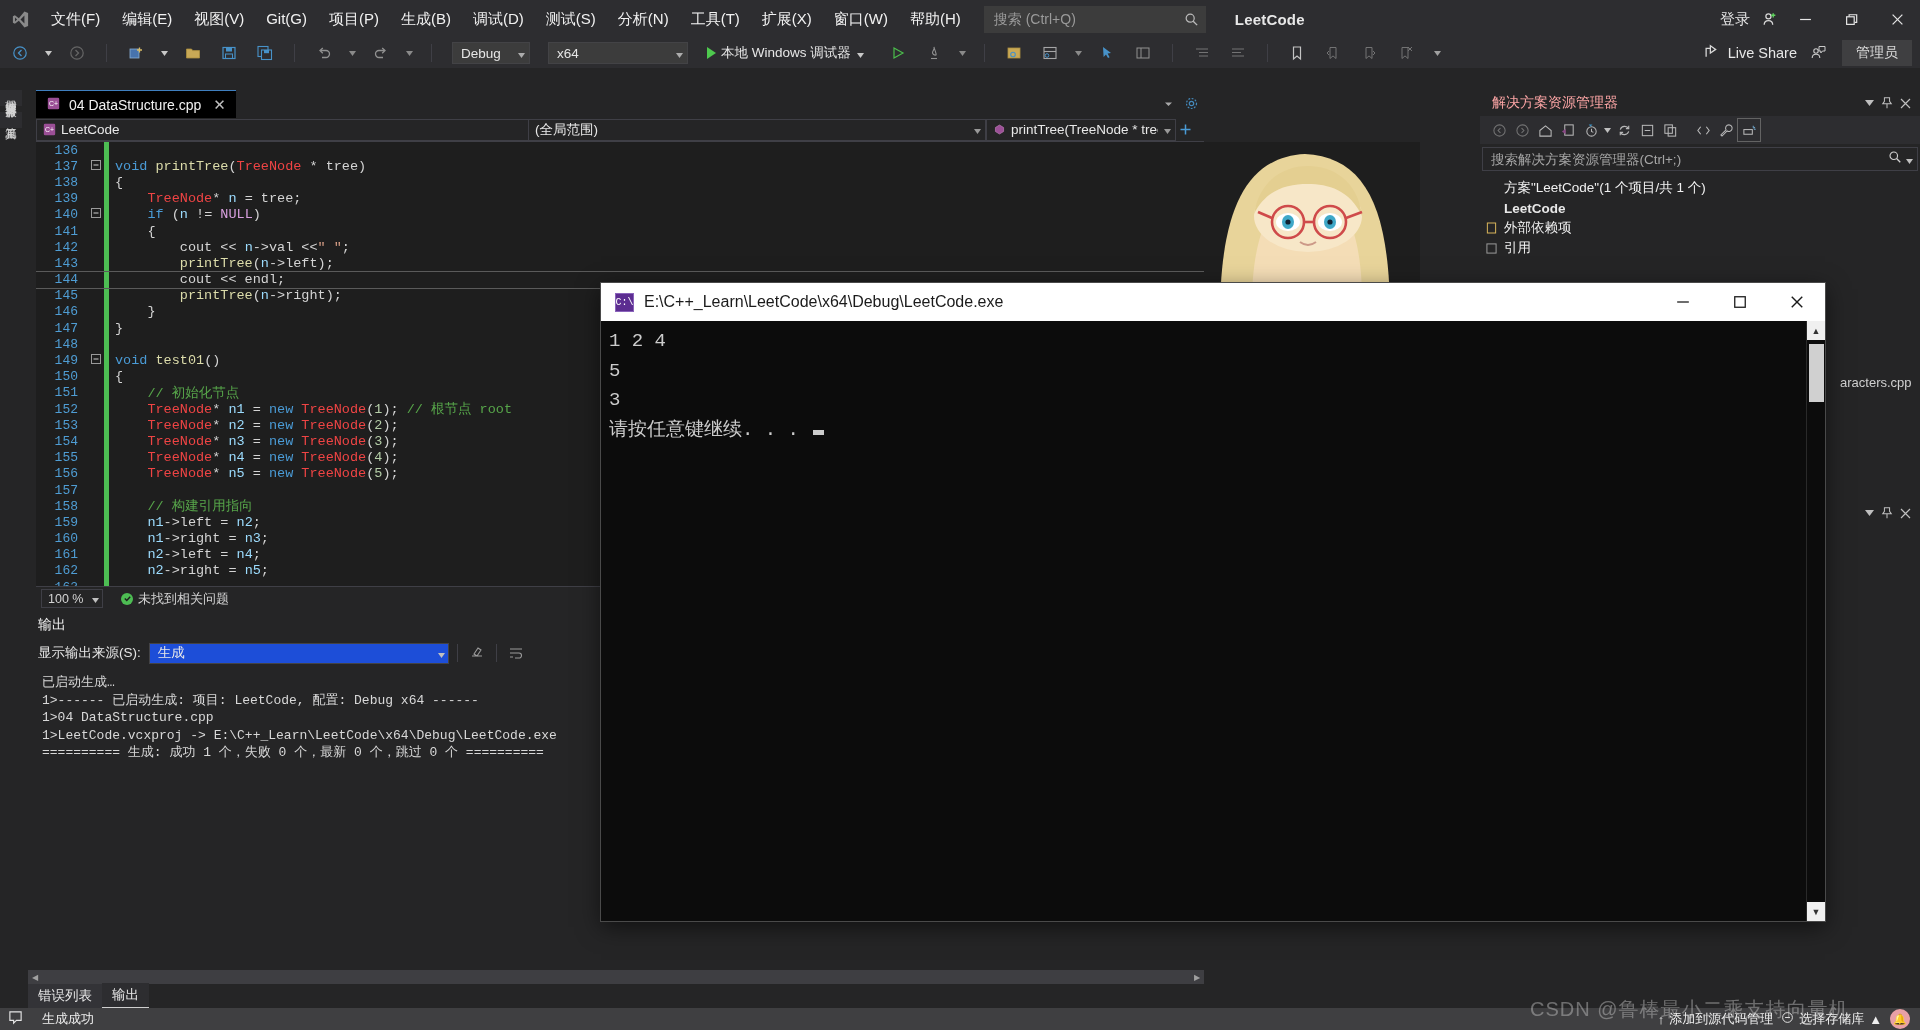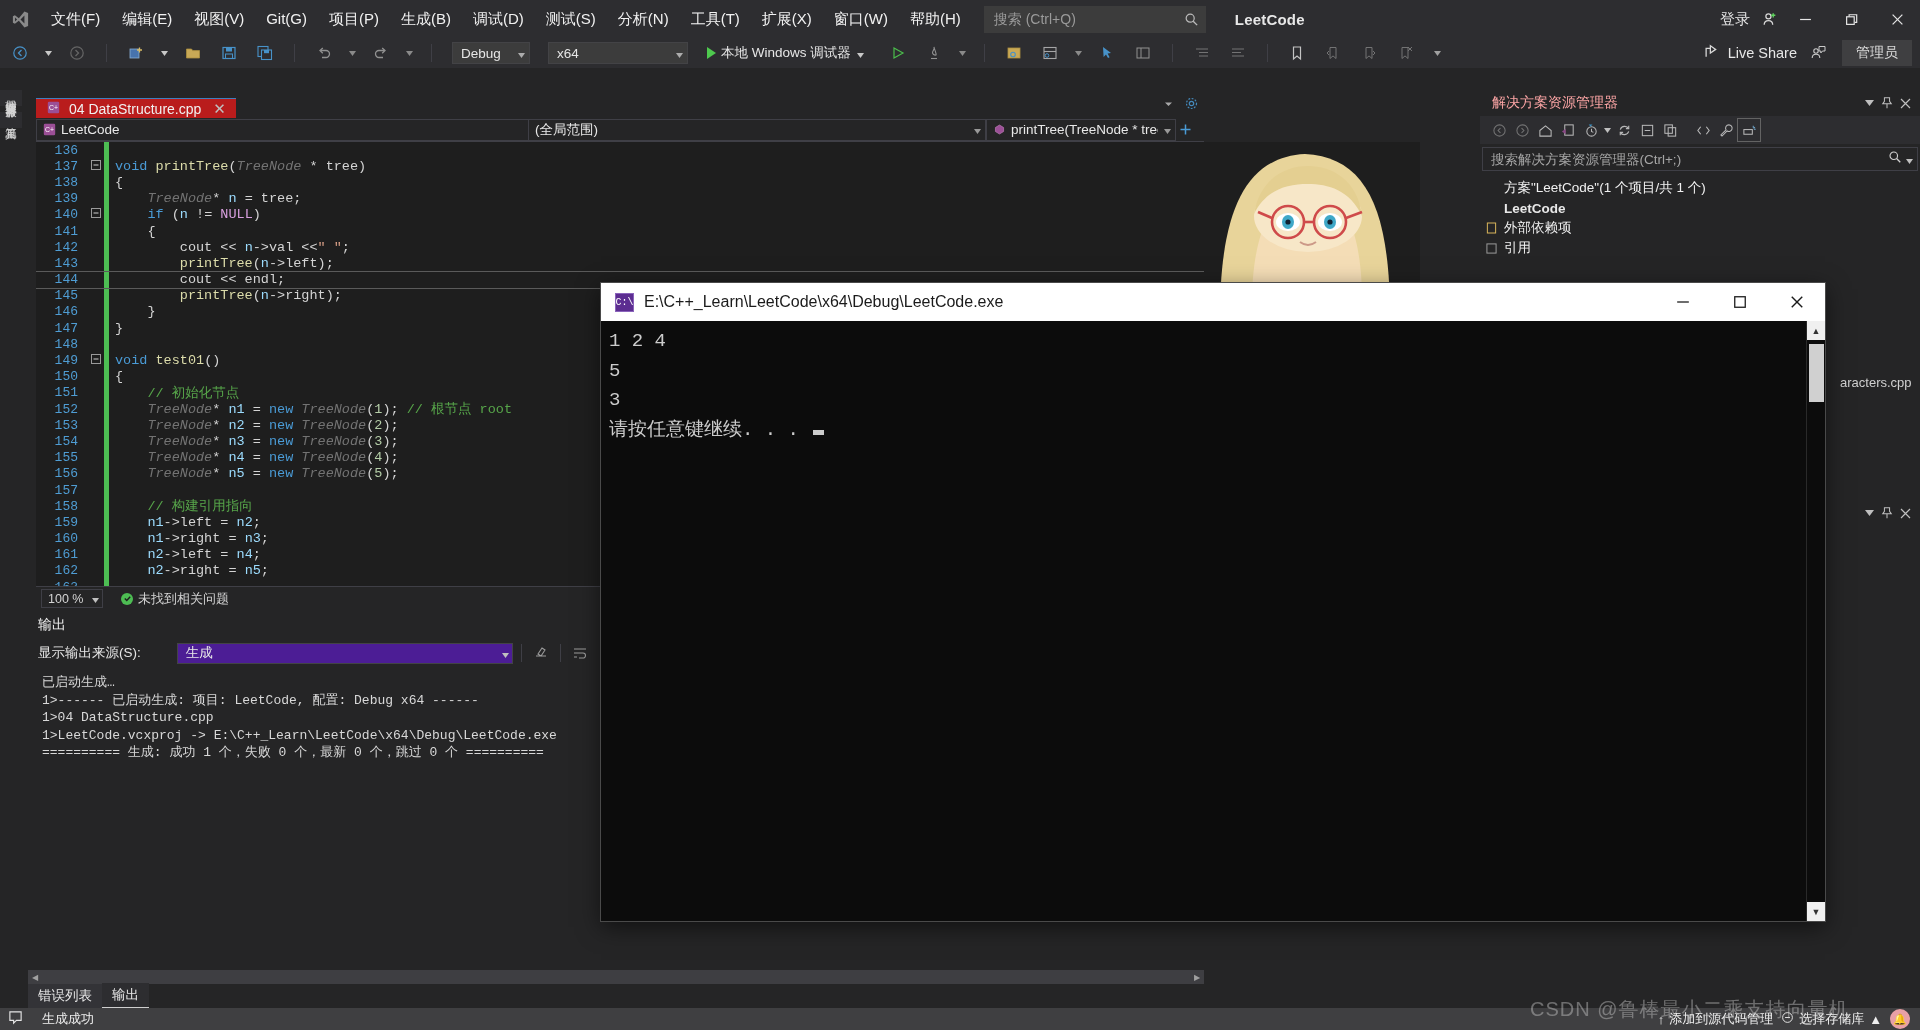--- a/index.html
+++ b/index.html
@@ -73,21 +73,21 @@
     font-size: 11.5px; color: #d4d4d4; letter-spacing: -1px;
     background: #2d2d30; padding: 8px 4px; margin-bottom: 6px; width: 22px;
   }
 
   
   .docstrip {
     position: absolute; left: 36px; top: 90px; width: 1168px; height: 28px;
     background: #252526; display: flex; align-items: flex-end;
   }
   .doctab {
-    height: 20px; background: #b91c1c; border-top: 1px solid #3f7fbf;
+    height: 28px; background: #000000; border-top: 1px solid #3f7fbf;
     display: flex; align-items: center; padding: 0 7px 0 11px; gap: 9px;
     font-size: 14px; color: #f1f1f1;
   }
   .doctab .x { color: #c0c0c0; font-size: 15px; line-height: 1; padding: 0 3px; }
   .docstrip-right { margin-left: auto; display: flex; align-items: center; gap: 10px; padding-bottom: 4px; padding-right: 6px; }
   .docstrip-right svg { width: 13px; height: 13px; opacity: .85; }
 
   
   .navbar {
     position: absolute; top: 118px; height: 24px; background: #252526;
@@ -108,21 +108,21 @@
     background: #1e1e1e; overflow: hidden;
   }
   .code-row { display: flex; height: 16.2px; align-items: center; font-size: 13.5px;
     font-family: "Liberation Mono", "DejaVu Sans Mono", monospace; white-space: pre; }
   .ln { width: 52px; text-align: right; padding-right: 10px; color: #4f9dd4; flex: none; font-size: 13px; }
   .glyph { width: 16px; flex: none; text-align: center; color: #9a9a9a; font-size: 11px; line-height: 1; }
   .changebar { width: 5px; flex: none; background: #4dbd53; height: 16.2px; }
   .codetext { padding-left: 6px; }
   .kw   { color: #4a9bd6; }  
   .kw2  { color: #d8a0df; }  
-  .typ  { color: #737373; font-style: italic; }  
+  .typ  { color: #ef4444; }  
   .fn   { color: #dcdcaa; }  
   .id   { color: #9cdcfe; }  
   .pl   { color: #d4d4d4; }  
   .cmt  { color: #57a64a; }  
   .str  { color: #d69d85; }
   .num  { color: #b5cea8; }
   .box-outline { outline: 1px solid #5a5a5a; }
 
   
   .editstatus {
@@ -136,22 +136,22 @@
     display: flex; align-items: center; justify-content: center; }
   .scroll-left-arrow { margin-left: auto; margin-right: 180px; color: #b0b0b0; font-size: 11px; }
 
   
   .outpanel {
     position: absolute; left: 28px; top: 612px; width: 1176px; height: 390px; background: #252526;
   }
   .outpanel-title { height: 26px; display: flex; align-items: center; padding-left: 10px; font-size: 14px; color: #f1f1f1; }
   .outpanel-toolbar { height: 30px; display: flex; align-items: center; padding-left: 10px; gap: 0; }
   .out-label { font-size: 13.5px; color: #e6e6e6; margin-right: 8px; }
-  .out-combo { width: 336px; height: 21px; background: #4c1d95; border: 1px solid #434346;
-    display: flex; align-items: center; padding: 0 3px 0 8px; font-size: 13.5px; color: #e8e8e8; margin-left: 28px; }
+  .out-combo { width: 300px; height: 21px; background: #1d4ed8; border: 1px solid #434346;
+    display: flex; align-items: center; padding: 0 3px 0 8px; font-size: 13.5px; color: #e8e8e8; }
   .out-combo .lbl { flex: 1; }
   .out-toolsep { width: 1px; height: 18px; background: #3f3f46; margin: 0 8px; }
   .out-tico { width: 22px; height: 22px; display: flex; align-items: center; justify-content: center; opacity: .85; }
   .out-body { padding: 6px 0 0 14px; }
   .out-line { font-size: 13px; font-family: "Liberation Mono","DejaVu Sans Mono",monospace;
     color: #d8d8d8; line-height: 17.5px; white-space: pre; }
   .out-hscroll { position: absolute; left: 28px; top: 970px; width: 1176px; height: 14px;
     background: #3e3e42; display: flex; align-items: center; }
   .hs-arrow { width: 14px; height: 14px; display: flex; align-items: center; justify-content: center; color: #a0a0a0; font-size: 8px; }
   .hs-thumb { flex: 1; height: 14px; background: #3e3e42; }

